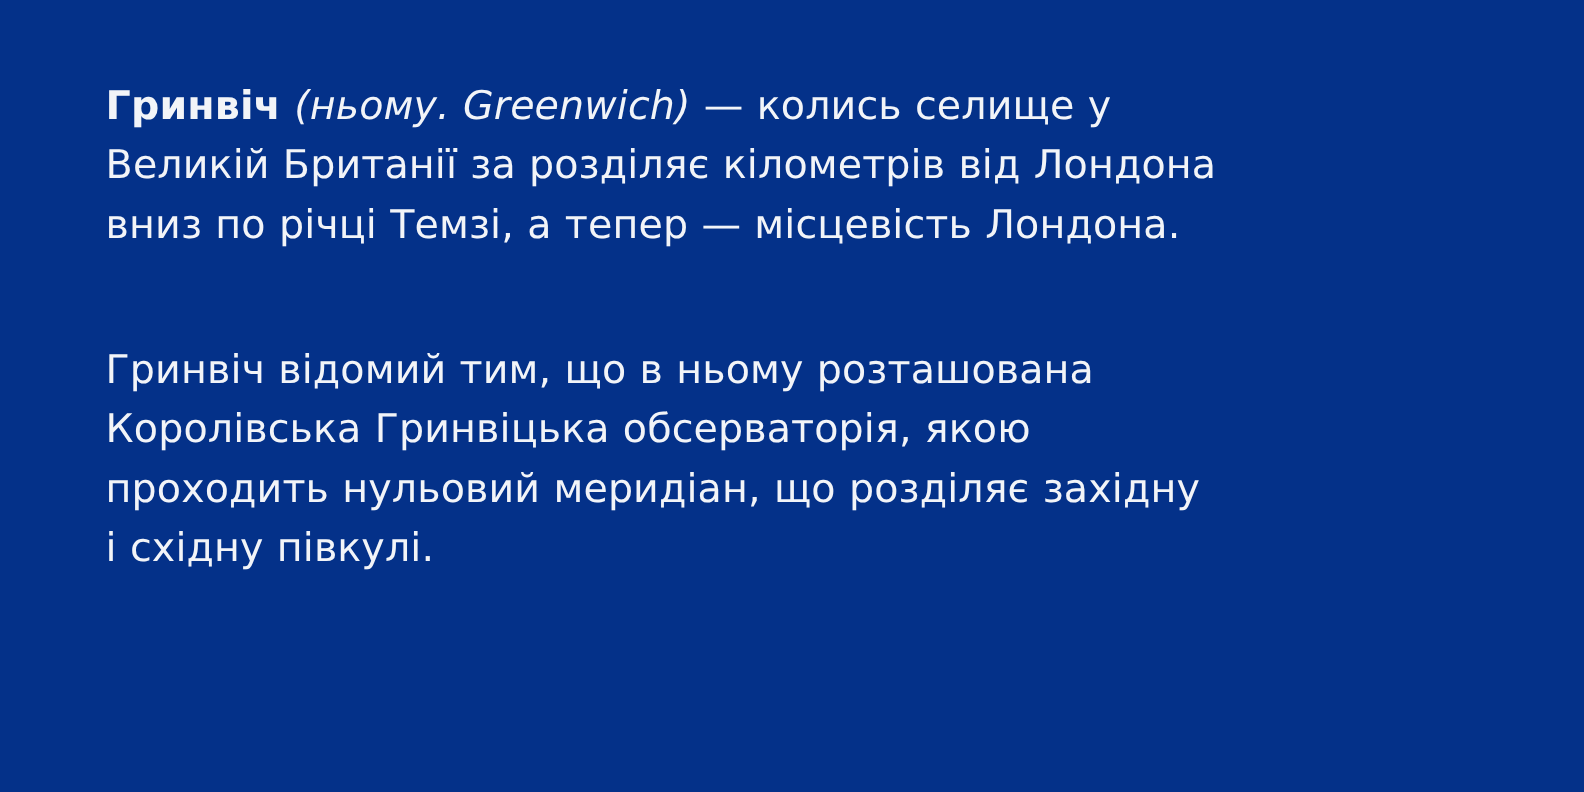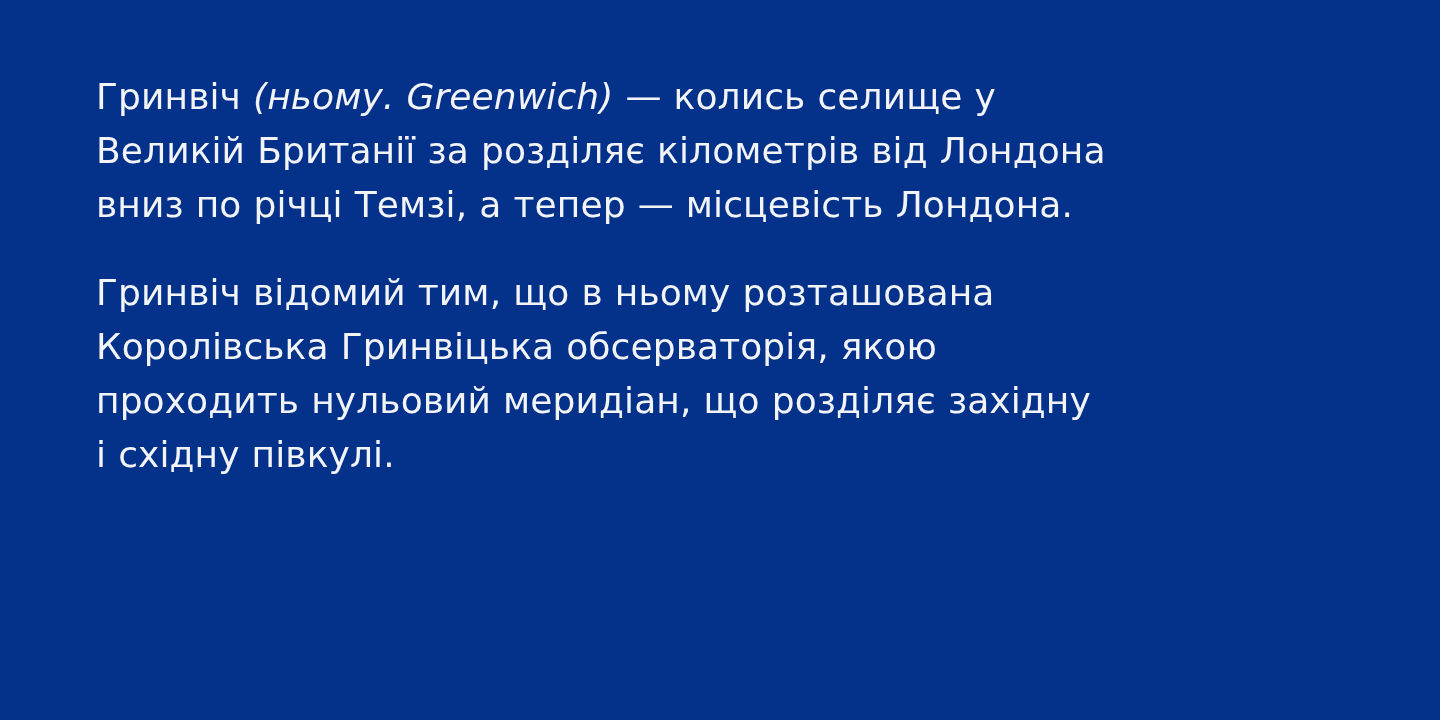--- a/index.html
+++ b/index.html
@@ -36,25 +36,25 @@
     line-height: 54px;
     font-weight: 400;
     letter-spacing: 0.1px;
     word-spacing: 0.5px;
     margin: 0;
     text-align: left;
     white-space: pre-wrap;
   }
 
   .paragraph + .paragraph {
-    margin-top: 34px;
+    margin-top: 78px;
   }
 
   .term-bold {
-    font-weight: 400;
+    font-weight: 700;
   }
 
   .term-italic {
     font-style: italic;
     font-weight: 400;
   }
 </style>
 </head>
 <body>
 

